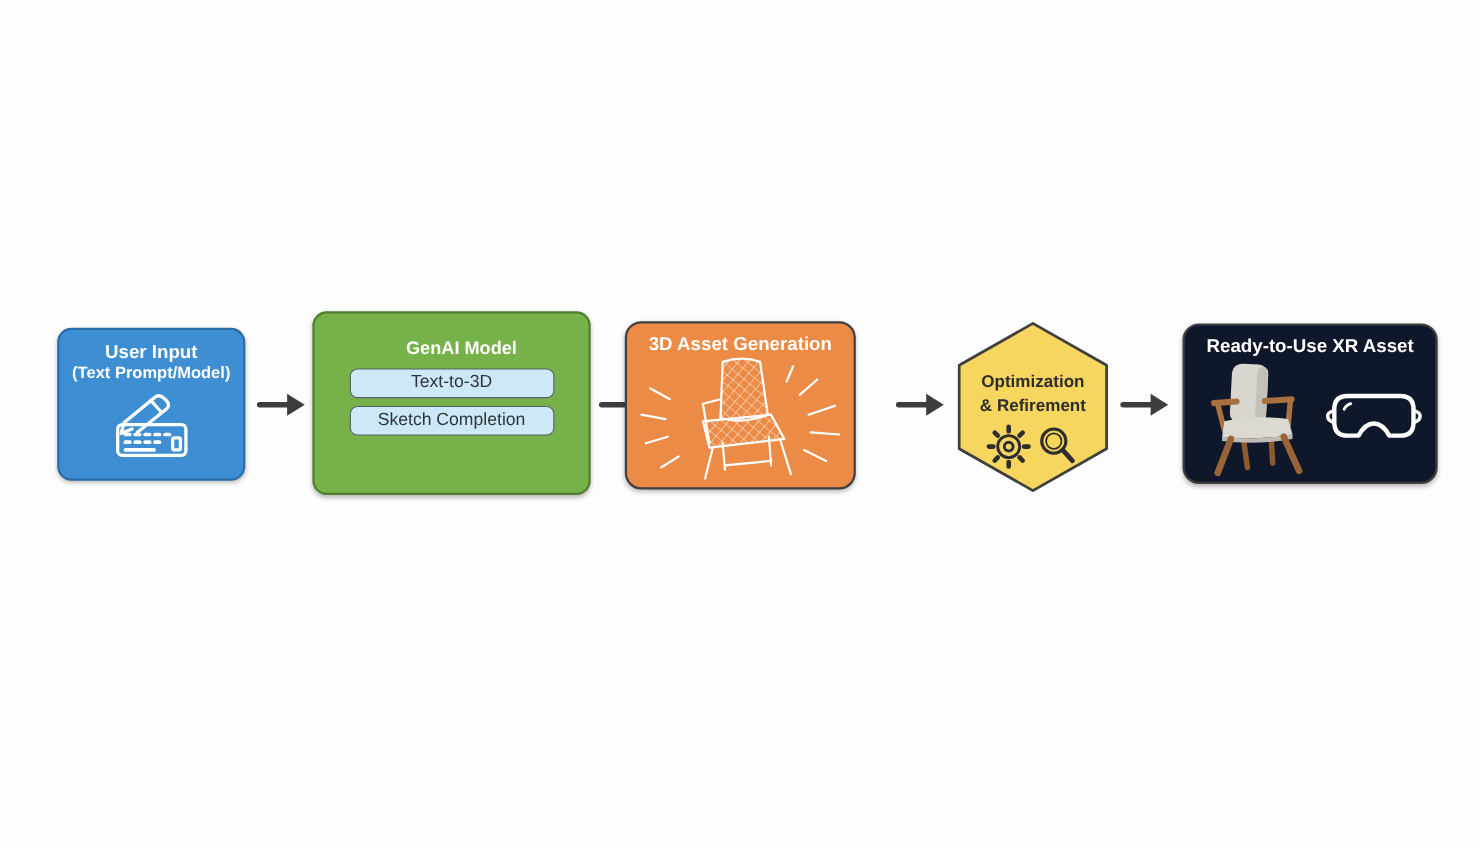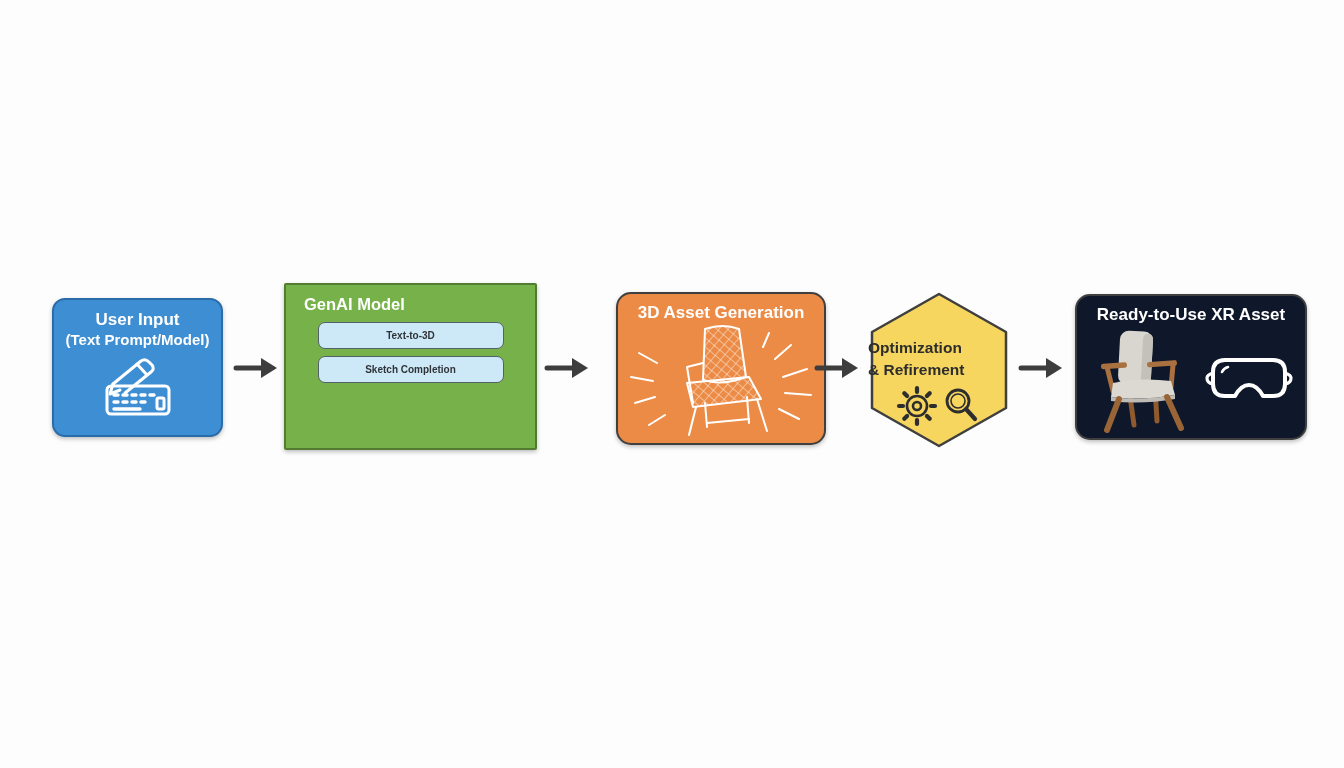--- a/index.html
+++ b/index.html
@@ -21,45 +21,46 @@
     left:52px;top:298px;width:171px;height:139px;border-radius:13px;
     background:#3e8ed3;border-color:#2a6ca8;
     display:flex;flex-direction:column;align-items:center;
   }
   .box.blue .title{margin-top:10px;}
   .box.blue .subtitle{margin-top:1px;}
   .box.blue svg{margin-top:6px;}
 
   
   .box.green{
-    left:284px;top:283px;width:253px;height:167px;border-radius:2px;
+    left:284px;top:283px;width:253px;height:167px;border-radius:13px;
     background:#77b14a;border-color:#527d30;
-    padding:9px 0 0 0;
+    padding:22px 0 0 0;
+    text-align:center;
   }
   .green-header{padding-left:18px;color:#fff;font-weight:700;font-size:16.5px;line-height:1.25;}
   .sub-box{
     width:184px;height:25px;margin:7px auto 0 auto;
     background:#cde9f8;border:1.5px solid #55606b;border-radius:7px;
     display:flex;align-items:center;justify-content:center;
-    font-size:10px;color:#2f3338;font-weight:700;
+    font-size:16px;color:#2f3338;font-weight:400;
   }
   .sub-box:first-of-type{margin-top:9px;}
 
   
   .box.orange{
-    left:616px;top:292px;width:210px;height:153px;border-radius:15px;
+    left:568px;top:292px;width:210px;height:153px;border-radius:15px;
     background:#ec8b45;border-color:#3f3f3f;
     display:flex;flex-direction:column;align-items:center;
   }
   .box.orange .title{margin-top:9px;}
 
   
   .hex-wrap{position:absolute;left:868px;top:291px;width:142px;height:158px;}
   .hex-wrap svg.hex-shape{position:absolute;left:0;top:0;}
-  .hex-text{position:absolute;left:0;top:46px;width:142px;text-align:left;
+  .hex-text{position:absolute;left:0;top:46px;width:142px;text-align:center;
     color:#2d2d2d;font-weight:700;font-size:15.5px;line-height:1.4;}
   .hex-icons{position:absolute;left:0;top:94px;width:142px;display:flex;justify-content:center;gap:2px;}
 
   
   .box.purple{
     left:1075px;top:294px;width:232px;height:146px;border-radius:15px;
     background:#0f172a;border-color:#3f3f3f;
     display:flex;flex-direction:column;align-items:center;
   }
   .box.purple .title{margin-top:9px;}

